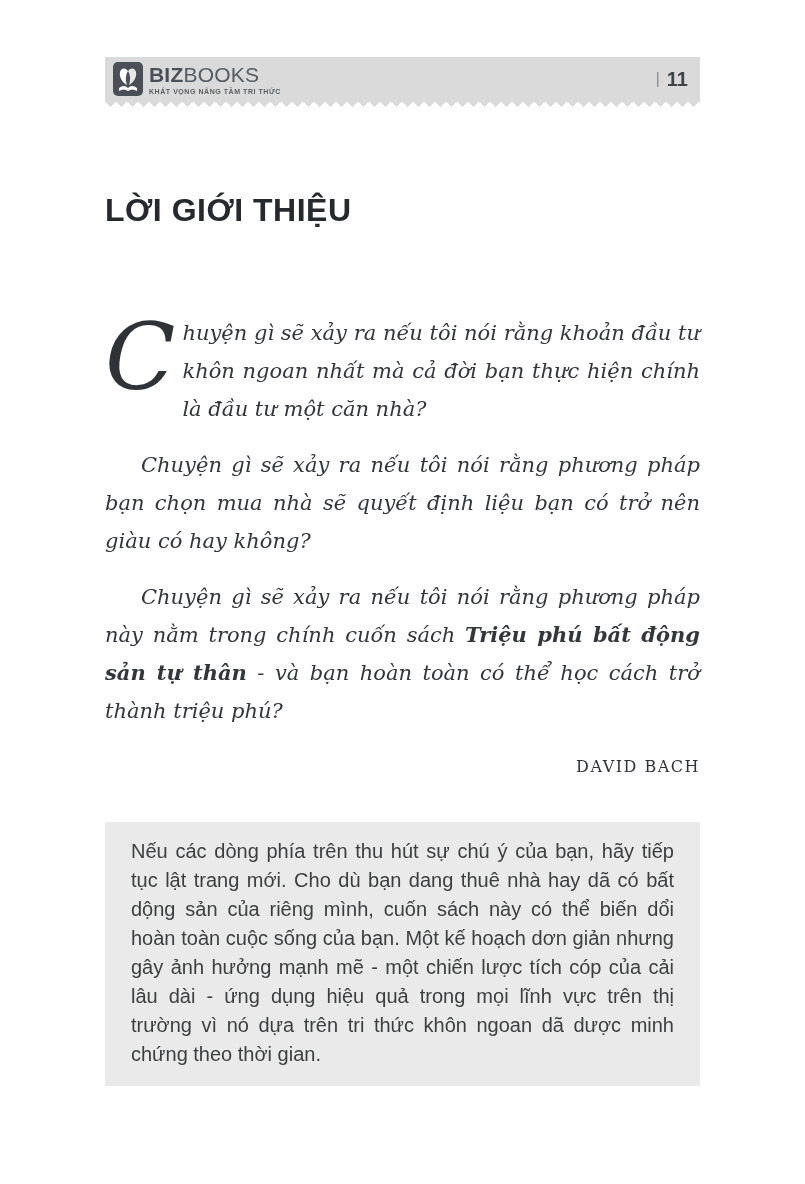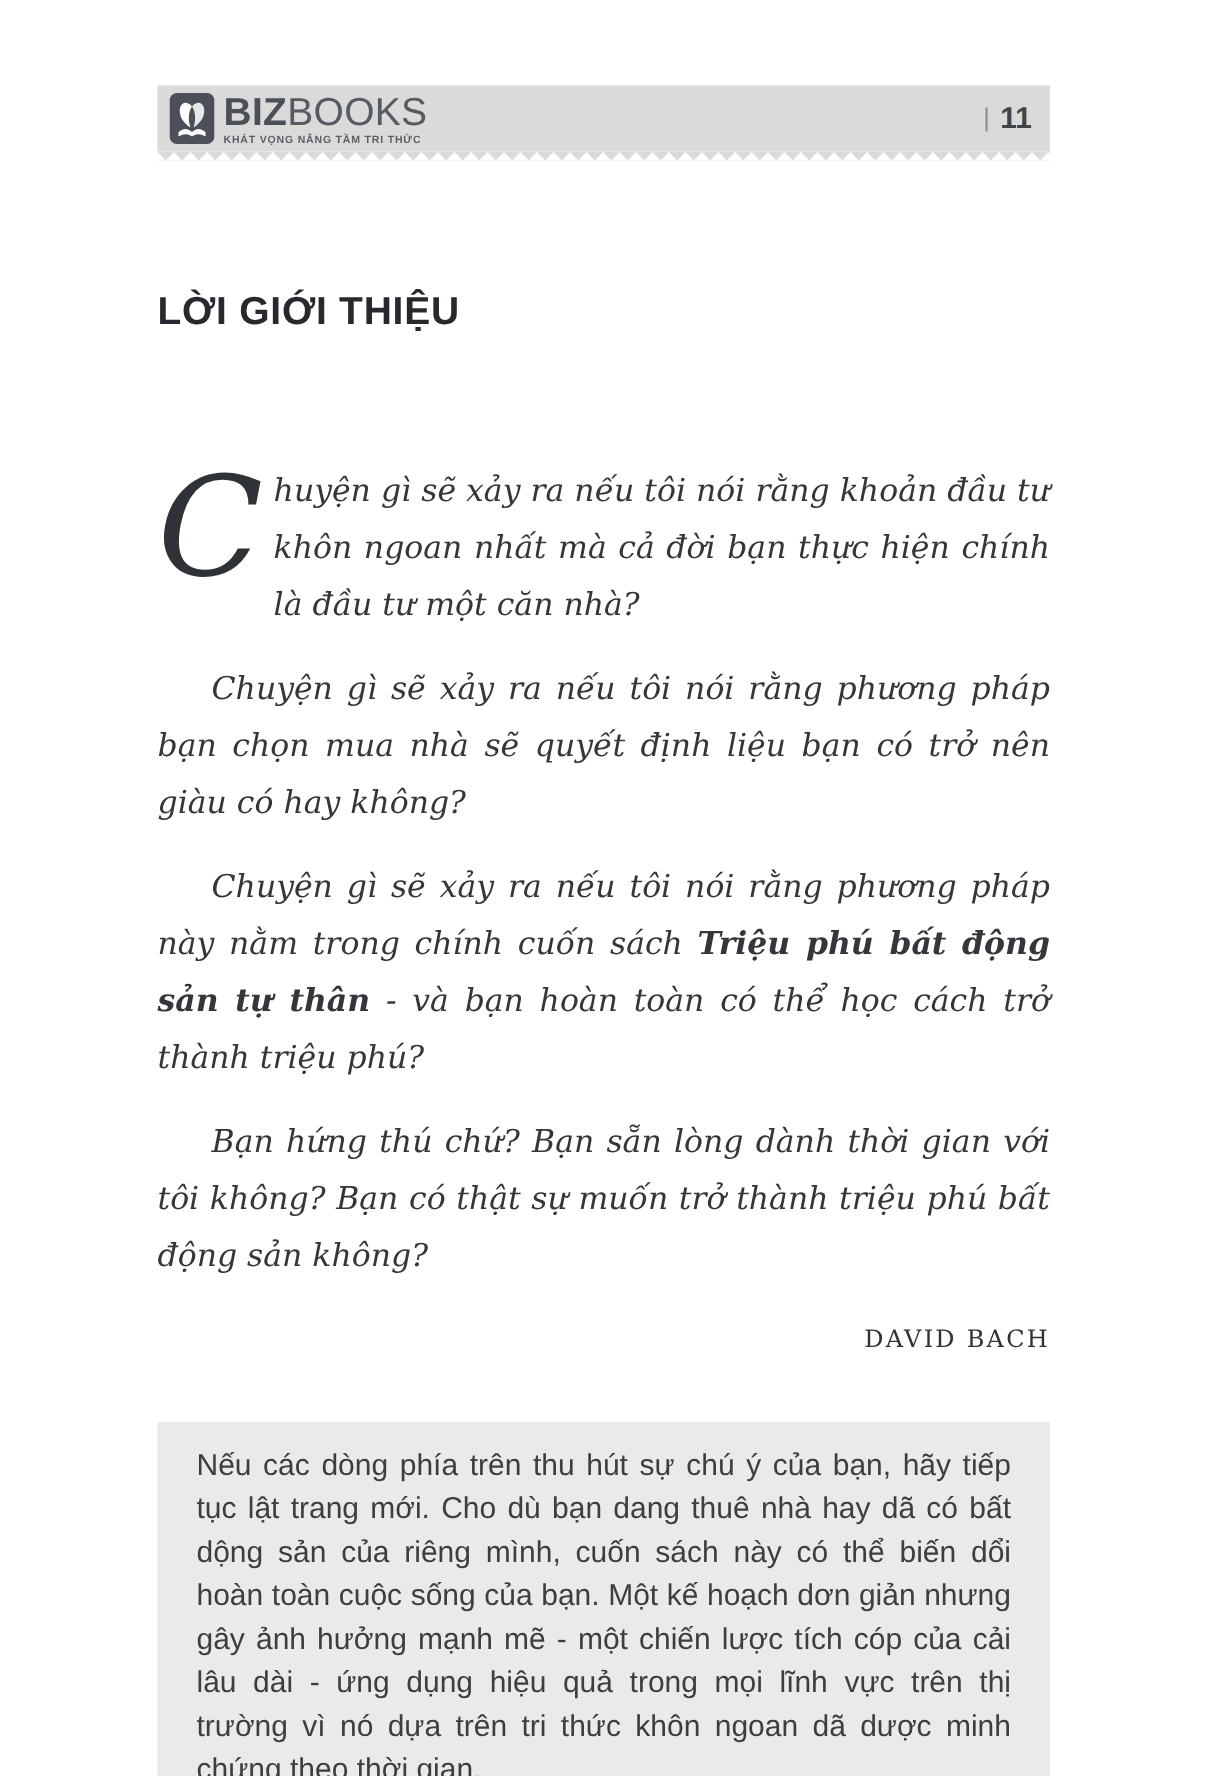--- a/index.html
+++ b/index.html
@@ -20,35 +20,35 @@
     padding: 0 12px 0 8px;
   }
   .teeth {
     height: 6px;
     background: conic-gradient(from -45deg at 50% 100%, #d9dad9 0 90deg, rgba(0,0,0,0) 0);
     background-size: 11px 6px;
     background-repeat: repeat-x;
   }
   .logo { display: flex; align-items: center; gap: 6px; }
   .logo-icon { width: 30px; height: 34px; display: block; }
-  .brand { font-size: 26px; line-height: 1; color: #4b5058; letter-spacing: 0.2px; }
+  .brand { font-size: 21px; line-height: 1; color: #4b5058; letter-spacing: 0.2px; }
   .brand .b { font-weight: 700; }
   .brand .l { font-weight: 400; color: #565b62; }
   .tagline {
     font-size: 7px; font-weight: 700; color: #5a5f66;
     letter-spacing: 0.55px; margin-top: 3px; white-space: nowrap;
   }
   .pagenum { margin-left: auto; display: flex; align-items: center; gap: 7px; }
   .pagenum .divider { color: #8a8f94; font-weight: 300; font-size: 17px; }
   .pagenum .num { color: #3f444a; font-weight: 700; font-size: 20px; }
 
   
   .title {
     margin: 86px 0 0 0;
-    font-size: 26px; font-weight: 700;
+    font-size: 32px; font-weight: 700;
     letter-spacing: 0.5px;
     color: #26292d;
     font-family: "Liberation Sans", sans-serif;
     line-height: 1.1;
   }
 
   
   .body-text {
     margin-top: 86px;
     font-family: "DejaVu Serif", serif;
@@ -125,21 +125,20 @@
 
   <section class="body-text">
 
     <p class="para first"><span class="dropcap">C</span><span>huyện gì sẽ xảy ra nếu tôi nói rằng khoản đầu tư khôn ngoan nhất mà cả đời bạn thực hiện chính là đầu tư một căn nhà?</span></p>
 
     <p class="para">Chuyện gì sẽ xảy ra nếu tôi nói rằng phương pháp bạn chọn mua nhà sẽ quyết định liệu bạn có trở nên giàu có hay không?</p>
 
 
     <p class="para"><span>Chuyện gì sẽ xảy ra nếu tôi nói rằng phương pháp này nằm trong chính cuốn sách </span><span class="booktitle">Triệu phú bất động sản tự thân</span><span> - và bạn hoàn toàn có thể học cách trở thành triệu phú?</span></p>
 
-    <p class="para">Bạn hứng thú chứ? Bạn sẵn lòng dành thời gian với tôi không? Bạn có thật sự muốn trở thành triệu phú bất động sản không?</p>
 
     <p class="attribution">DAVID BACH</p>
   </section>
 
   <aside class="callout">
     <p>Nếu các dòng phía trên thu hút sự chú ý của bạn, hãy tiếp tục lật trang mới. Cho dù bạn dang thuê nhà hay dã có bất dộng sản của riêng mình, cuốn sách này có thể biến dổi hoàn toàn cuộc sống của bạn. Một kế hoạch dơn giản nhưng gây ảnh hưởng mạnh mẽ - một chiến lược tích cóp của cải lâu dài - ứng dụng hiệu quả trong mọi lĩnh vực trên thị trường vì nó dựa trên tri thức khôn ngoan dã dược minh chứng theo thời gian.</p>
   </aside>
 
 </div>
 

